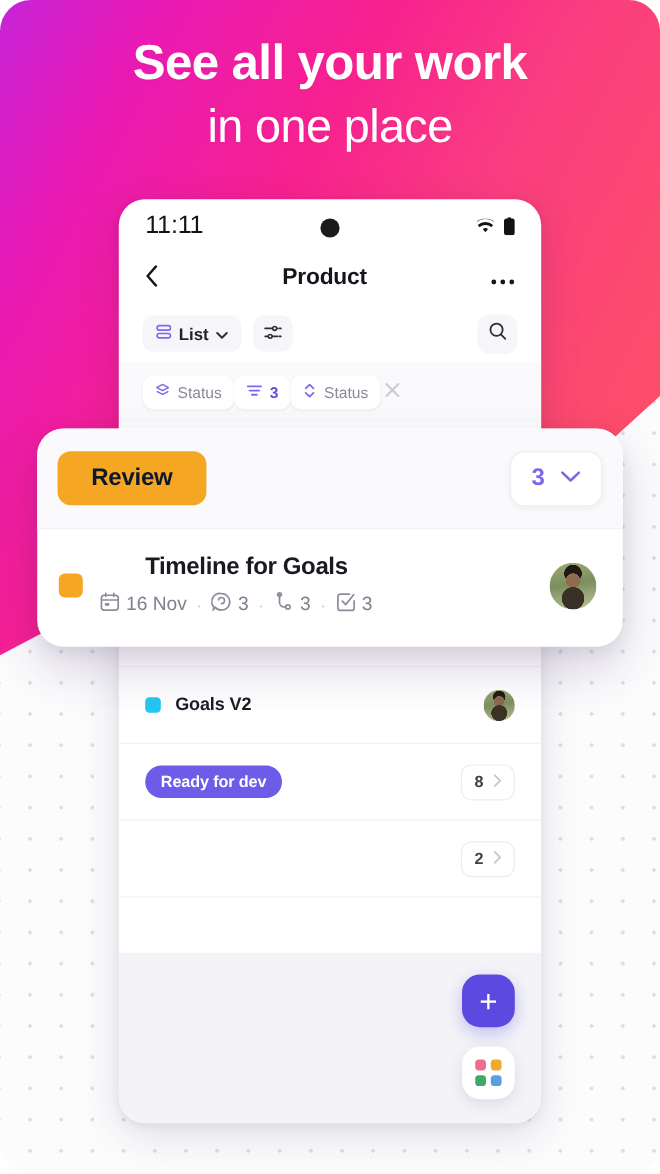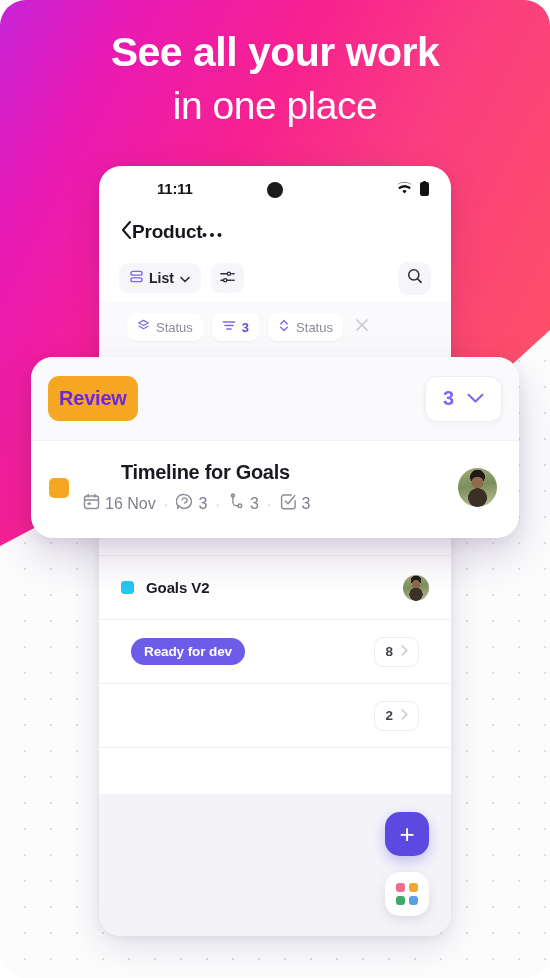--- a/index.html
+++ b/index.html
@@ -50,30 +50,30 @@
   .phone{
     position:absolute;left:99px;top:166px;width:352px;height:770px;
     background:#ffffff;border-radius:22px;
     box-shadow:0 10px 34px rgba(40,20,70,.13), 0 2px 8px rgba(40,20,70,.06);
     overflow:hidden;
   }
   .statusbar{
     height:44px;display:flex;align-items:center;justify-content:space-between;
     padding:0 22px;position:relative;
   }
-  .sb-time{font-size:15px;font-weight:bold;color:#141414;letter-spacing:-.2px;margin-left:36px;}
+  .sb-time{font-size:21px;font-weight:normal;color:#141414;letter-spacing:-.2px;}
   .sb-camera{
     position:absolute;left:50%;top:16px;transform:translateX(-50%);
     width:16px;height:16px;border-radius:50%;background:#1b1b1b;
   }
   .sb-right{display:flex;align-items:center;gap:7px;}
   .sb-right svg{display:block;}
 
   .navbar{
-    height:44px;display:flex;align-items:center;justify-content:flex-start;
+    height:44px;display:flex;align-items:center;justify-content:space-between;
     padding:0 22px;
   }
   .nav-title{font-size:19px;font-weight:bold;color:#15161c;letter-spacing:-.2px;}
   .nav-back,.nav-more{color:#15161c;display:flex;align-items:center;}
   .nav-more{font-size:22px;font-weight:bold;letter-spacing:1.5px;line-height:10px;}
 
   .toolbar{
     height:48px;display:flex;align-items:center;gap:10px;padding:0 20px;
   }
   .chip{
@@ -83,21 +83,21 @@
   }
   .chip.icon-only{padding:0 9px;}
   .chip .cv{color:#7b68ee;}
   .toolbar-spacer{flex:1;}
   .search-btn{
     width:33px;height:33px;border-radius:10px;background:#f6f6fa;
     display:flex;align-items:center;justify-content:center;
   }
 
   .filterbar{
-    height:50px;display:flex;align-items:center;gap:9px;padding:0 28px;
+    height:50px;display:flex;align-items:center;padding:0 20px;
     background:#fafafc;
   }
   .fchip{
     display:flex;align-items:center;gap:6px;background:#ffffff;border-radius:9px;
     height:28px;padding:0 10px;font-size:13px;color:#8a8b99;
     box-shadow:0 1px 2px rgba(30,20,60,.05);
   }
   .fchip b{color:#5b4ee0;font-size:13px;}
   .fclear{color:#c9cad4;font-size:17px;padding-left:3px;}
 
@@ -111,21 +111,21 @@
   .row-title{font-size:15px;font-weight:bold;color:#1b1c24;flex:1;letter-spacing:-.1px;}
   .avatar{
     width:26px;height:26px;border-radius:50%;flex:0 0 auto;
     background:
       radial-gradient(circle at 50% 74%, #3c3228 0 28%, transparent 29%),
       radial-gradient(circle at 50% 36%, #8a6a4e 0 20%, transparent 21%),
       radial-gradient(circle at 50% 22%, #241c16 0 21%, transparent 22%),
       linear-gradient(170deg,#9fae7c 0%,#7e8f5e 45%,#b8bf96 100%);
   }
   .grp{
-    height:63px;display:flex;align-items:center;padding:0 32px;
+    height:63px;display:flex;align-items:center;padding:0 22px;
     border-bottom:1px solid #f1f1f4;background:#ffffff;gap:24px;
   }
   .grp-badge{
     border-radius:14px;height:27px;display:flex;align-items:center;padding:0 13px;
     font-size:13.5px;font-weight:bold;color:#ffffff;letter-spacing:-.1px;
   }
   .grp-spacer{flex:1;}
   .grp-count{
     display:flex;align-items:center;gap:8px;border:1px solid #ecedf1;border-radius:9px;
     height:28px;padding:0 10px;font-size:13.5px;font-weight:bold;color:#41424d;
@@ -155,21 +155,21 @@
     position:absolute;left:31px;top:357px;width:488px;border-radius:22px;
     background:#ffffff;overflow:hidden;
     box-shadow:0 18px 42px rgba(55,30,90,.18), 0 4px 14px rgba(55,30,90,.08);
   }
   .fcard-head{
     height:83px;display:flex;align-items:center;padding:0 17px;background:#fafafc;
     border-bottom:1px solid #f2f2f6;
   }
   .review-badge{
     background:#f5a623;border-radius:11px;height:45px;display:flex;align-items:center;
-    padding:0 11px;color:#6d28d9;font-size:20px;font-weight:bold;letter-spacing:-.2px;
+    padding:0 28px;color:#0f172a;font-size:20px;font-weight:bold;letter-spacing:-.2px;
   }
   .fcard-head .sp{flex:1;}
   .count-pill{
     background:#ffffff;border:1px solid #eeeef3;border-radius:12px;height:44px;
     display:flex;align-items:center;gap:13px;padding:0 17px;
     box-shadow:0 2px 6px rgba(40,30,80,.05);
   }
   .count-pill .n{font-size:20px;font-weight:bold;color:#7b68ee;}
   .fcard-body{display:flex;align-items:center;gap:14px;padding:20px 22px 24px 18px;}
   .fcard-sq{width:20px;height:20px;border-radius:5px;background:#f5a623;flex:0 0 auto;}

